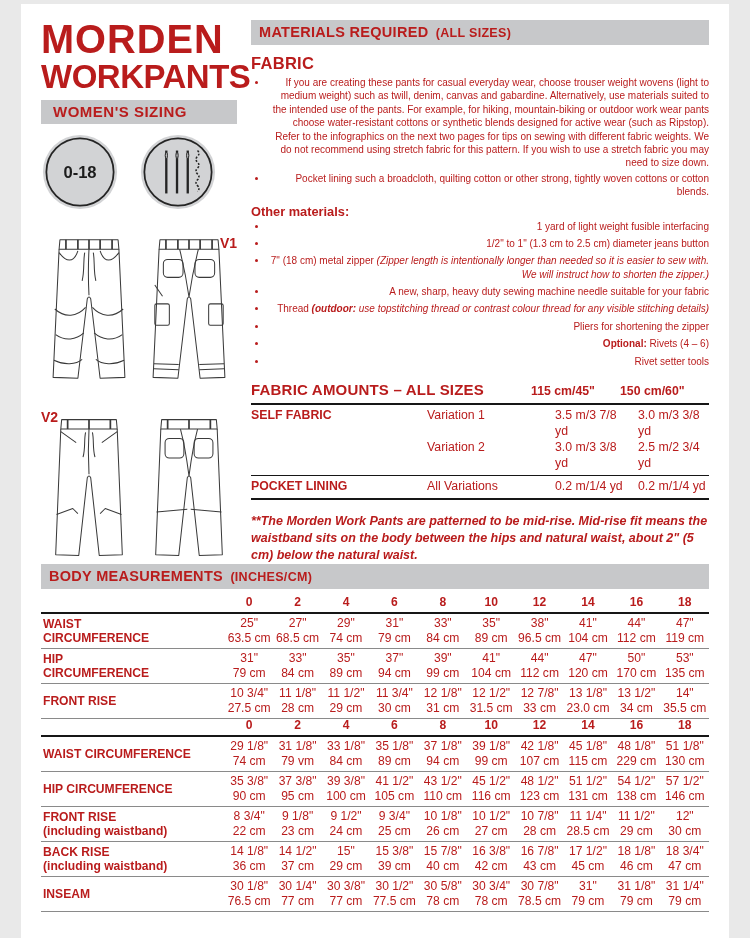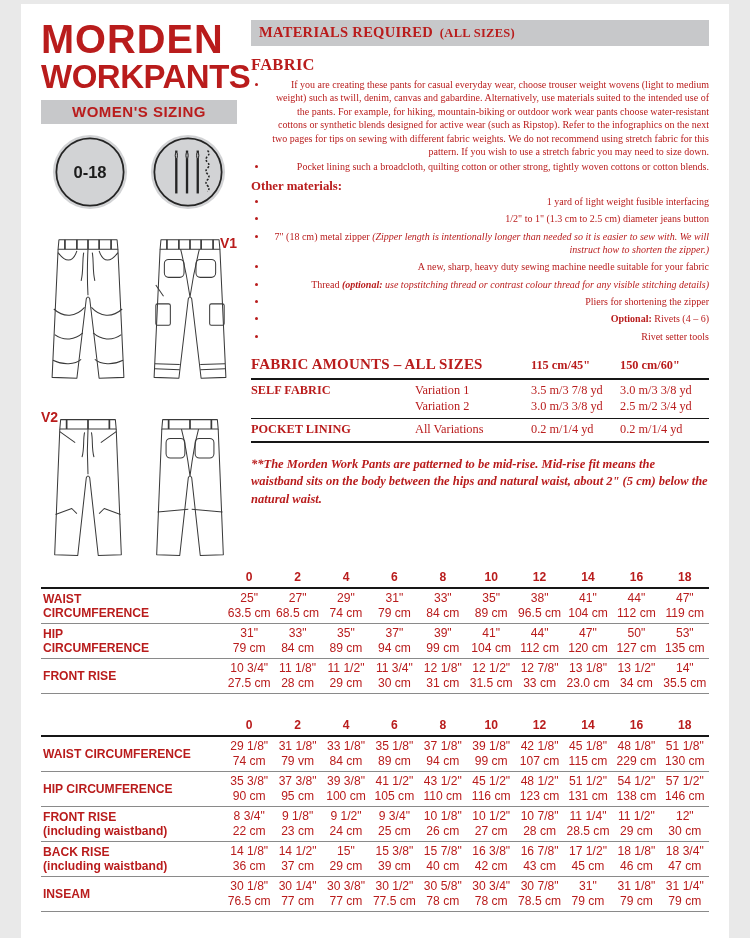--- a/index.html
+++ b/index.html
@@ -4,30 +4,30 @@
 <style>
   * { margin:0; padding:0; box-sizing:border-box; }
   html,body { background:#e9e9e9; }
   .page {
     position:relative; width:708px; height:938px; background:#fff;
     font-family:"Liberation Sans", sans-serif; color:#b91c1c; overflow:hidden;
     margin:4px auto;
   }
   .top { position:absolute; top:16px; left:20px; right:20px; height:542px; display:flex; gap:14px; }
   .left-col { width:196px; flex:none; }
-  .right-col { flex:1; min-width:0;font-family:Liberation Serif, serif; }
+  .right-col { flex:1; min-width:0; }
 
   
   .title-block { transform:scaleX(0.97); transform-origin:left top; }
   .title-1 { font-size:41px; font-weight:700; line-height:0.95; letter-spacing:1px; }
   .title-2 { font-size:34px; font-weight:700; line-height:1.0; letter-spacing:-0.5px; }
-  .banner { background:var(--bar-gray,#c7c8ca); text-align:center; font-weight:700;
-            font-size:15px; padding:3px 2px 4px; margin-top:7px; letter-spacing:0.5px; }
-  .badges { display:flex; justify-content:center; gap:20px; margin-top:9px; }
-  .illus { position:relative; margin-top:10px; display:flex; gap:6px; justify-content:space-between; }
+  .banner { background:var(--bar-gray,#c7c8ca); font-weight:700;
+            font-size:15px; padding:3px 12px 4px; margin-top:7px; letter-spacing:0.5px; }
+  .badges { display:flex; gap:20px; margin-top:9px; }
+  .illus { position:relative; margin-top:10px; display:flex; gap:6px; justify-content:center; }
   .illus svg { display:block; }
   .v-label { position:absolute; font-weight:700; font-size:14px; }
   .v-label.v1 { top:10px; right:0; }
   .v-label.v2 { top:2px; left:0; }
 
   
   .section-bar { background:var(--bar-gray,#c7c8ca); font-weight:700; font-size:14.5px;
                  padding:4px 8px 5px; letter-spacing:0.3px; }
   .section-bar .suffix { font-size:12.5px; margin-left:3px; }
   .fabric-heading { font-size:16.5px; font-weight:700; margin:9px 0 3px; letter-spacing:0.3px; }
@@ -35,21 +35,21 @@
   ul.bullets li { margin-bottom:2px; padding-left:2px; }
   ul.bullets.other li { margin-bottom:4px; }
   .other-heading { font-weight:700; font-size:12.8px; margin-top:5px; }
 
   
   .fa-table { margin-top:13px; border-bottom:2px solid #161616; }
   .fa-head { display:grid; grid-template-columns:164px 116px 1fr 1fr; align-items:end;
              border-bottom:2.5px solid #161616; padding-bottom:5px; }
   .fa-title { grid-column:1/3; font-size:15px; font-weight:700; letter-spacing:0.2px; white-space:nowrap; }
   .fa-col { font-size:12.3px; font-weight:700; }
-  .fa-row { display:grid; grid-template-columns:164px 116px 1fr 1fr; font-size:12.3px; line-height:1.3; }
+  .fa-row { display:grid; grid-template-columns:164px 116px 1fr 1fr; font-size:12.3px; line-height:1.3;gap:12px; }
   .fa-row.fa-first { padding-top:3px; }
   .fa-row.fa-last-of-group { padding-bottom:3px; }
   .fa-row.fa-sep { border-top:1.8px solid #161616; }
   .fa-label { font-weight:700; }
 
   .note { font-size:12.5px; font-weight:700; font-style:italic; margin-top:13px; line-height:1.38; }
 
   
   .m-section { position:absolute; left:20px; right:20px; }
   #body-section { top:560px; }
@@ -167,21 +167,21 @@
       <ul class="bullets" id="fabric-list">
           <li><span>If you are creating these pants for casual everyday wear, choose trouser weight wovens (light to medium weight) such as twill, denim, canvas and gabardine. Alternatively, use materials suited to the intended use of the pants. For example, for hiking, mountain-biking or outdoor work wear pants choose water-resistant cottons or synthetic blends designed for active wear (such as Ripstop). Refer to the infographics on the next two pages for tips on sewing with different fabric weights. We do not recommend using stretch fabric for this pattern. If you wish to use a stretch fabric you may need to size down.</span></li>
           <li><span>Pocket lining such a broadcloth, quilting cotton or other strong, tightly woven cottons or cotton blends.</span></li>
         </ul>
       <div class="other-heading">Other materials:</div>
       <ul class="bullets other" id="other-list">
           <li><span>1 yard of light weight fusible interfacing</span></li>
           <li><span>1/2" to 1" (1.3 cm to 2.5 cm) diameter jeans button</span></li>
           <li><span>7" (18 cm) metal zipper </span><span style="font-style: italic;">(Zipper length is intentionally longer than needed so it is easier to sew with. We will instruct how to shorten the zipper.)</span></li>
           <li><span>A new, sharp, heavy duty sewing machine needle suitable for your fabric</span></li>
-          <li><span>Thread </span><span style="font-weight: 700; font-style: italic;">(optional:</span><span style="font-style: italic;"> use topstitching thread or contrast colour thread for any visible stitching details)</span></li>
+          <li><span>Thread </span><span style="font-weight: 700; font-style: italic;">(outdoor:</span><span style="font-style: italic;"> use topstitching thread or contrast colour thread for any visible stitching details)</span></li>
           <li><span>Pliers for shortening the zipper</span></li>
           <li><span style="font-weight: 700;">Optional:</span><span> Rivets (4 – 6)</span></li>
           <li><span>Rivet setter tools</span></li>
         </ul>
 
       <div class="fa-table">
         <div class="fa-head">
           <div class="fa-title">FABRIC AMOUNTS – ALL SIZES</div>
           <div class="fa-col">115 cm/45"</div>
           <div class="fa-col">150 cm/60"</div>
@@ -206,20 +206,24 @@
               <div class="fa-val">0.2 m/1/4 yd</div>
             </div>
           </div>
       </div>
 
       <div class="note">**The Morden Work Pants are patterned to be mid-rise. Mid-rise fit means the waistband sits on the body between the hips and natural waist, about 2" (5 cm) below the natural waist.</div>
     </div>
   </div>
 
   <div class="m-section" id="body-section">
+    <div class="section-bar">
+      <span>BODY MEASUREMENTS</span>
+      <span class="suffix">(INCHES/CM)</span>
+    </div>
     <div class="m-table" id="body-table">
         <div class="m-row m-head">
           <div class="m-label"></div>
           <div class="m-cell">0</div>
           <div class="m-cell">2</div>
           <div class="m-cell">4</div>
           <div class="m-cell">6</div>
           <div class="m-cell">8</div>
           <div class="m-cell">10</div>
           <div class="m-cell">12</div>
@@ -305,21 +309,21 @@
           <div class="m-cell">
             <div>44"</div>
             <div>112 cm</div>
           </div>
           <div class="m-cell">
             <div>47"</div>
             <div>120 cm</div>
           </div>
           <div class="m-cell">
             <div>50"</div>
-            <div>127 cm</div>
+            <div>170 cm</div>
           </div>
           <div class="m-cell">
             <div>53"</div>
             <div>135 cm</div>
           </div>
         </div>
         <div class="m-row m-body">
           <div class="m-label">
             <div>FRONT RISE</div>
           </div>

